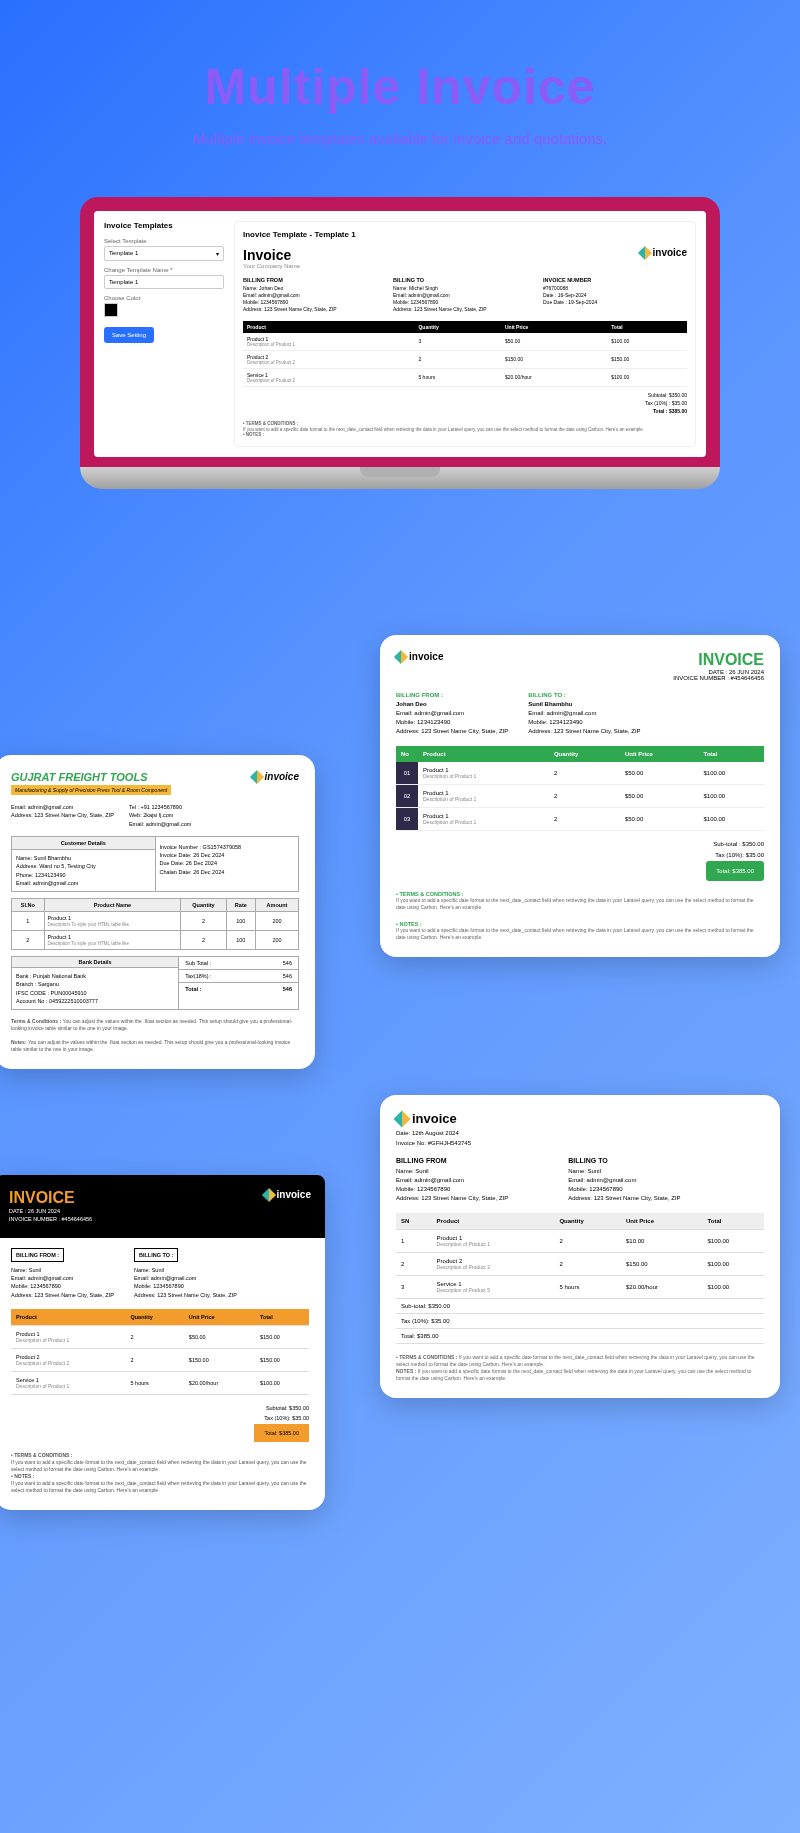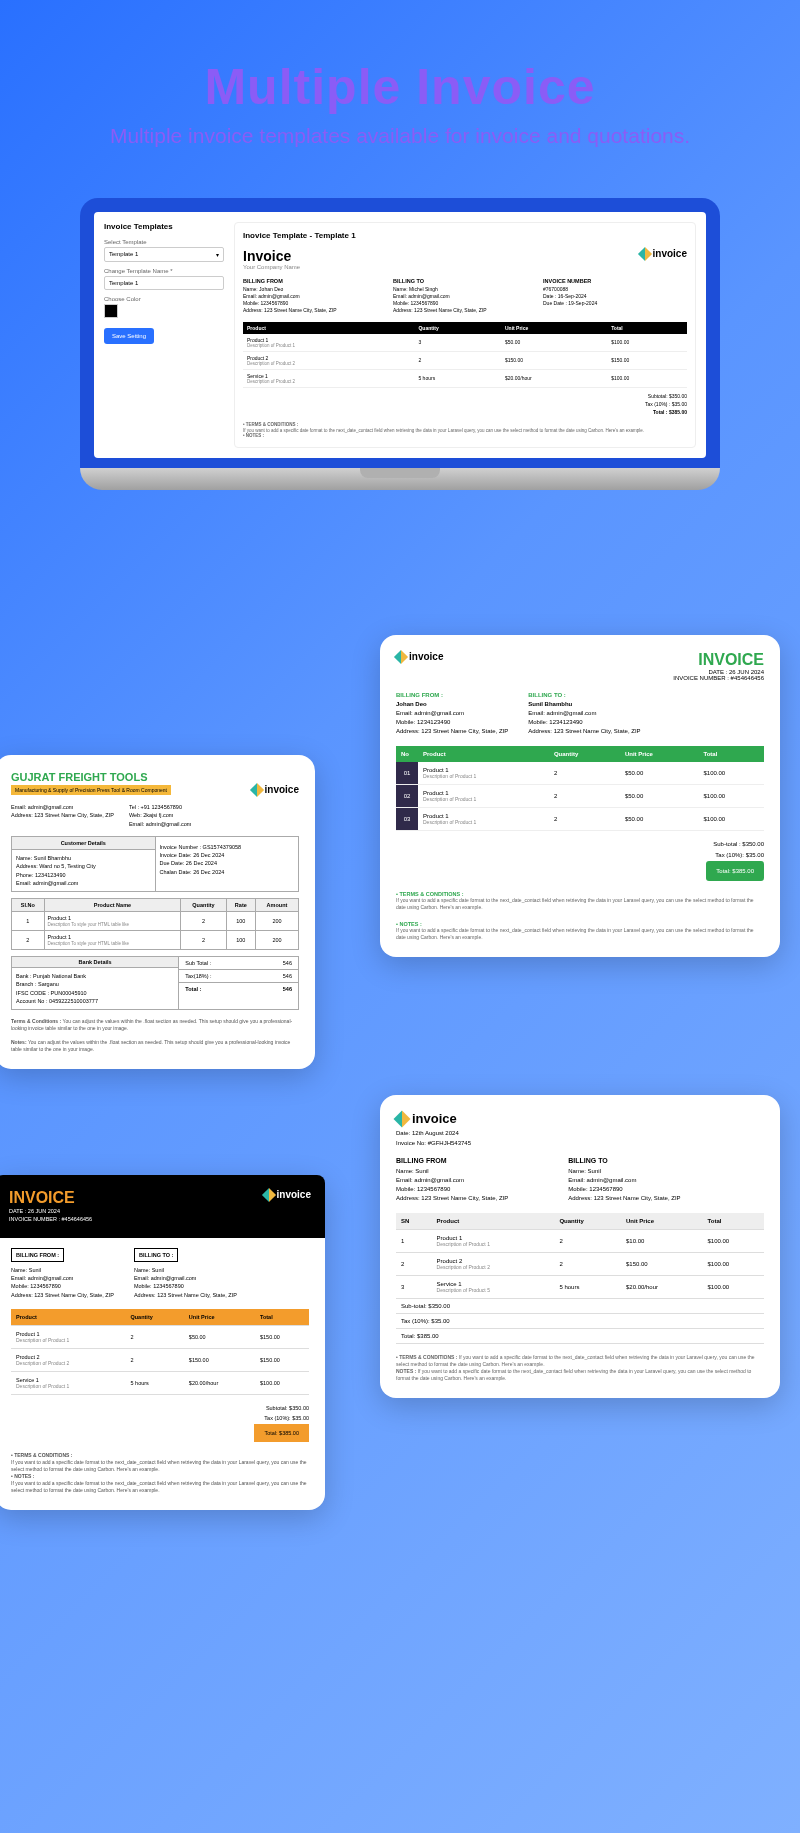--- a/index.html
+++ b/index.html
@@ -6,26 +6,26 @@
 body {
   font-family: Arial, sans-serif;
   background: linear-gradient(135deg, #2970ff 0%, #5a95ff 40%, #7fb0ff 100%);
   width: 800px;
   min-height: 1833px;
   position: relative;
   overflow: hidden;
 }
 .header { text-align: center; padding: 60px 20px 30px; color: #8b5cf6; }
 .header h1 { font-size: 50px; font-weight: 700; letter-spacing: 1px; line-height: 1.1; }
-.header p { font-size: 21px; margin-top: 9px; }
+.header p { font-size: 15px; margin-top: 15px; }
 
 
 .laptop-wrap { display:flex; justify-content:center; margin: 20px 0 40px; }
 .laptop { width: 640px; }
-.laptop-screen { background:#1d4ed8; border-radius: 18px 18px 0 0; padding: 14px 14px 10px; }
+.laptop-screen { background:#be185d; border-radius: 18px 18px 0 0; padding: 14px 14px 10px; }
 .laptop-inner { background:#fff; border-radius:4px; padding:10px; display:flex; gap:10px; font-size:7px; }
 .laptop-base { height:22px; background:linear-gradient(#d0d0d0,#a0a0a0); border-radius: 0 0 22px 22px; position:relative; }
 .laptop-base::after{content:""; position:absolute; top:0; left:50%; transform:translateX(-50%); width:80px; height:10px; background:#b0b0b0; border-radius:0 0 8px 8px;}
 
 .sidebar-panel { width:120px; }
 .sidebar-panel .title { font-weight:700; font-size:8px; margin-bottom:8px; }
 .sidebar-panel label { font-size:6px; color:#666; display:block; margin:6px 0 2px; }
 .sidebar-panel .field { border:1px solid #ccc; padding:3px 4px; font-size:6px; border-radius:2px; }
 .sidebar-panel .swatch { width:14px; height:14px; background:#000; border:1px solid #ccc; margin-top:2px; }
 .sidebar-panel .save-btn { background:#2970ff; color:#fff; border:none; padding:5px 8px; font-size:6px; border-radius:3px; margin-top:10px; cursor:pointer; }
@@ -65,21 +65,21 @@
 .card-a tbody tr { border-bottom:1px solid #eee; }
 .card-a .no-cell { background:#302a4a; color:#fff; text-align:center; width:22px; }
 .card-a .desc { display:block; color:#888; font-size:5px; }
 .card-a .totals { text-align:right; font-size:6px; margin-top:8px; line-height:1.8; }
 .card-a .total-final { display:inline-block; background:#2fa84f; color:#fff; padding:5px 10px; border-radius:3px; }
 .card-a .terms-hdr { color:#2fa84f; font-weight:700; font-size:5.5px; margin-top:10px; }
 .card-a .terms-txt { font-size:5px; color:#666; line-height:1.4; }
 
 
 .card-b { left:-5px; top:755px; width:320px; font-size:6px; }
-.card-b .hdr { display:flex; justify-content:space-between; align-items:flex-end; }
+.card-b .hdr { display:flex; justify-content:space-between; align-items:flex-start;font-style:italic; }
 .card-b .co-name { color:#2fa84f; font-weight:700; font-size:11px; }
 .card-b .tag { background:#f5b83a; color:#000; font-size:5px; padding:2px 4px; display:inline-block; margin-top:2px; }
 .card-b .contacts { display:flex; gap:15px; margin-top:8px; font-size:5.5px; line-height:1.5; }
 .card-b .box-row { display:flex; margin-top:8px; }
 .card-b .box { border:1px solid #aaa; flex:1; font-size:5.5px; line-height:1.5; }
 .card-b .box .bh { background:#eee; text-align:center; font-weight:700; padding:2px; border-bottom:1px solid #aaa; }
 .card-b .box .bb { padding:4px; }
 .card-b table { width:100%; border-collapse:collapse; margin-top:6px; font-size:5.5px; }
 .card-b th, .card-b td { border:1px solid #aaa; padding:3px; text-align:center; }
 .card-b th { background:#eee; }

